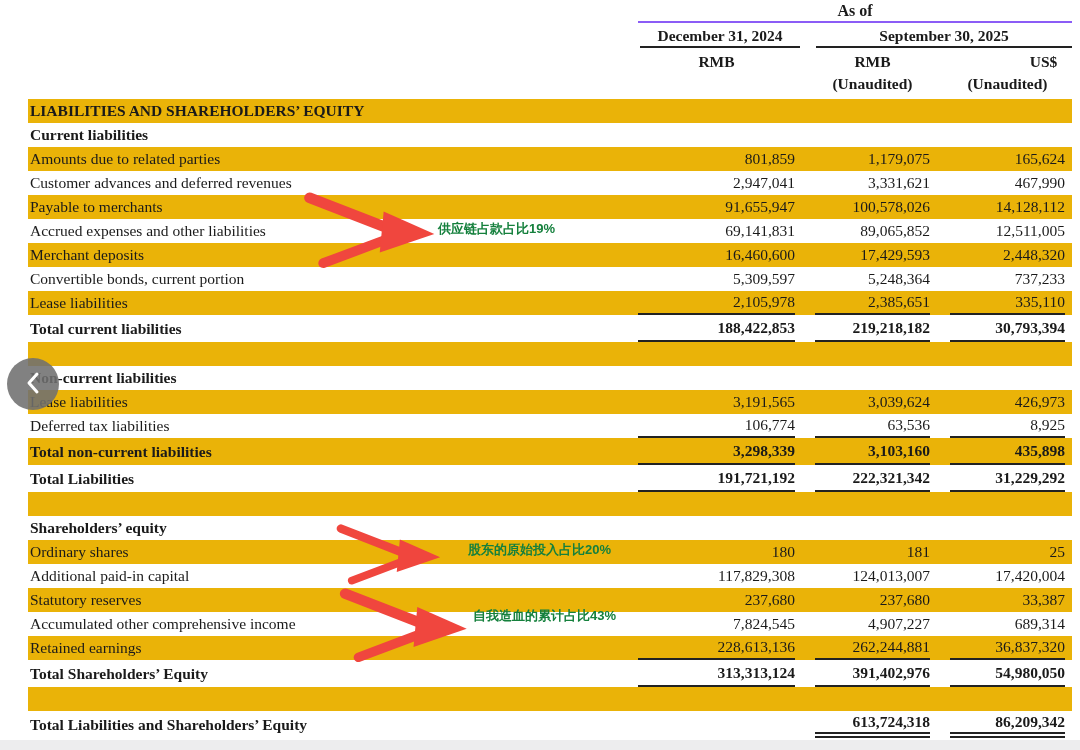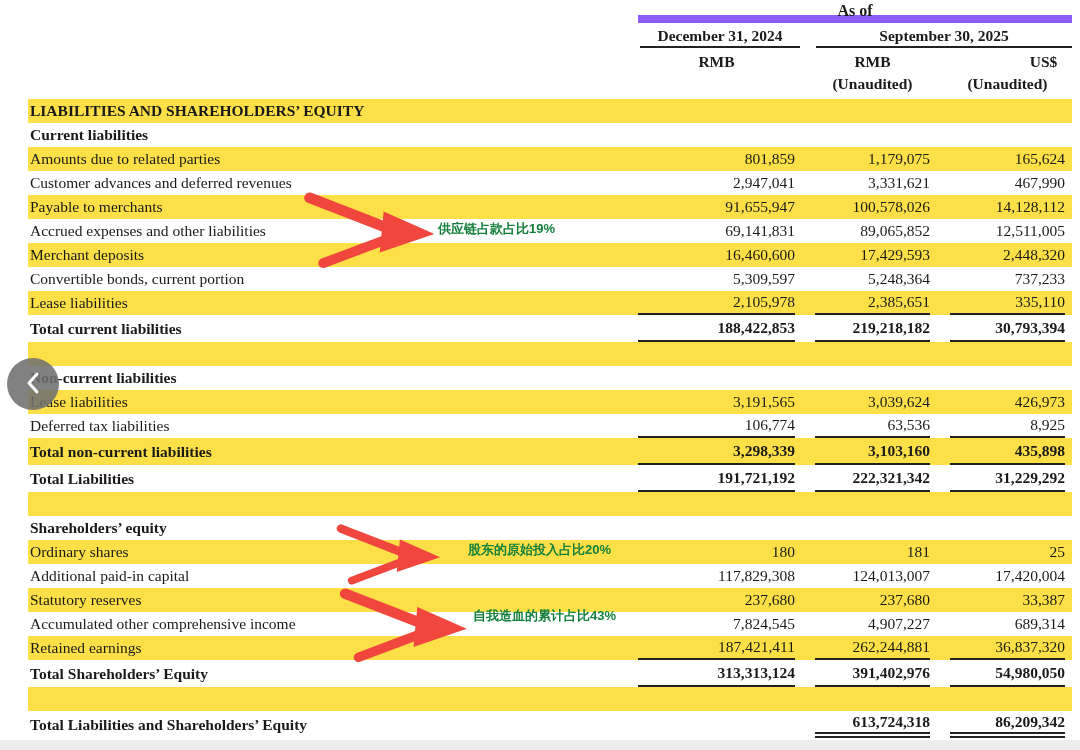--- a/index.html
+++ b/index.html
@@ -8,42 +8,42 @@
     position:relative; width:1080px; height:750px; background:#ffffff;
     overflow:hidden; font-family:"Liberation Serif", serif; color:#1a1a1a;
   }
   .content { position:absolute; left:28px; top:0; width:1044px; }
 
   
   .thead { position:relative; height:99px; }
   .hdr-asof {
     position:absolute; left:610px; width:434px; top:2px; height:21px;
     text-align:center; font-weight:bold; font-size:16px;
-    border-bottom:8px solid #8b5cf6;
+    border-bottom:2px solid #8b5cf6;
   }
   .hdr-date1 {
     position:absolute; left:612px; width:160px; top:27px; height:21px;
     text-align:center; font-weight:bold; font-size:15.5px; white-space:nowrap;
     border-bottom:2px solid #222;
   }
   .hdr-date2 {
     position:absolute; left:788px; width:256px; top:27px; height:21px;
     text-align:center; font-weight:bold; font-size:15.5px; white-space:nowrap;
     border-bottom:2px solid #222;
   }
   .hdr-cur1 { position:absolute; left:610px; width:157px; top:53px; text-align:center; font-weight:bold; font-size:15.5px; }
   .hdr-cur2 { position:absolute; left:787px; width:115px; top:53px; text-align:center; font-weight:bold; font-size:15.5px; }
   .hdr-cur3 { position:absolute; left:958px; width:115px; top:53px; text-align:center; font-weight:bold; font-size:15.5px; }
   .hdr-un2  { position:absolute; left:787px; width:115px; top:75px; text-align:center; font-weight:bold; font-size:15.5px; }
   .hdr-un3  { position:absolute; left:922px; width:115px; top:75px; text-align:center; font-weight:bold; font-size:15.5px; }
 
   
   .trow { display:flex; align-items:center; height:24px; font-size:15.5px; }
   .trow.tall { height:27px; }
-  .trow.blue { background:#fde047; }
+  .trow.blue { background:#eab308; }
   .trow.white { background:#ffffff; }
   .trow.bold { font-weight:bold; }
   .cell.label { flex:1; padding-left:2px; white-space:nowrap; overflow:hidden; }
   .cell.num  { width:157px; text-align:right; height:100%; display:flex; align-items:center; justify-content:flex-end; }
   .cell.num2, .cell.num3 { width:115px; }
   .cell.num { margin-left:0; }
   .cell.num1 { margin-left:0;font-family:Liberation Serif, serif; }
   .cell.num2 { margin-left:20px; }
   .cell.num3 { margin-left:20px; }
   .trow .cell.num3 { margin-right:7px; }
@@ -218,21 +218,21 @@
           <div class="cell num num3">33,387</div>
         </div>
         <div class="trow white">
           <div class="cell label">Accumulated other comprehensive income</div>
           <div class="cell num num1">7,824,545</div>
           <div class="cell num num2">4,907,227</div>
           <div class="cell num num3">689,314</div>
         </div>
         <div class="trow blue rule-bottom">
           <div class="cell label">Retained earnings</div>
-          <div class="cell num num1">187,421,411</div>
+          <div class="cell num num1">228,613,136</div>
           <div class="cell num num2">262,244,881</div>
           <div class="cell num num3">36,837,320</div>
         </div>
         <div class="trow white bold rule-bottom tall">
           <div class="cell label">Total Shareholders’ Equity</div>
           <div class="cell num num1">313,313,124</div>
           <div class="cell num num2">391,402,976</div>
           <div class="cell num num3">54,980,050</div>
         </div>
         <div class="trow blue">

